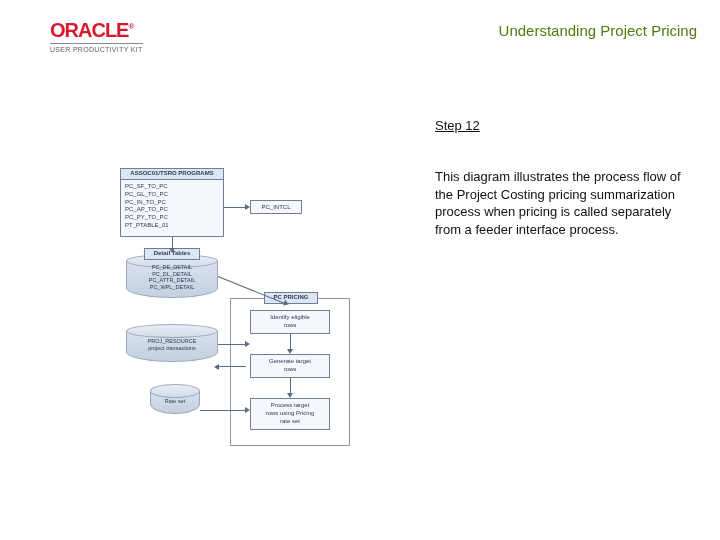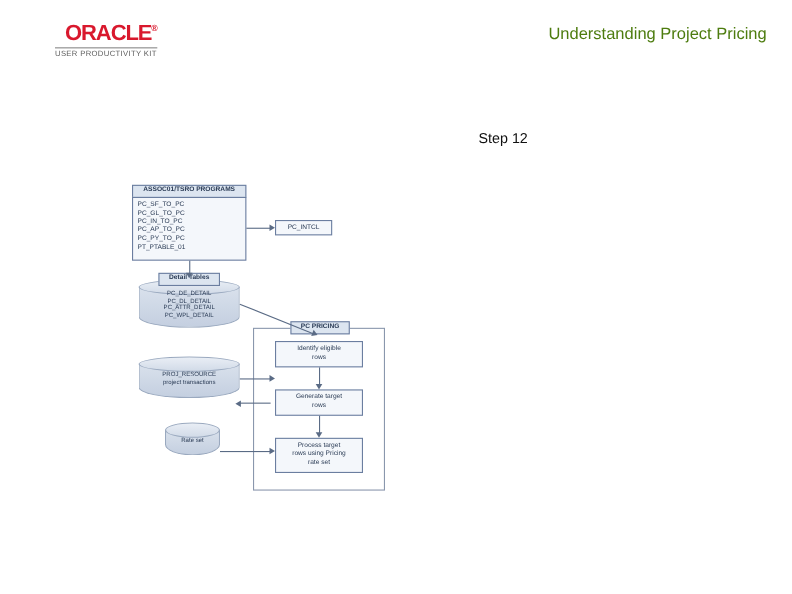--- a/index.html
+++ b/index.html
@@ -1,24 +1,24 @@
 <!DOCTYPE html>
 <html><head>
 <meta charset="utf-8">
 <style>
   * { margin: 0; padding: 0; box-sizing: border-box; }
   body { width: 720px; height: 540px; background: #fff; font-family: Arial, Helvetica, sans-serif; position: relative; overflow: hidden; }
   .header { position: absolute; top: 20px; left: 50px; right: 23px; display: flex; justify-content: space-between; align-items: flex-start; }
-  .logo-block { display: flex; flex-direction: column; align-items: flex-end; }
+  .logo-block { display: flex; flex-direction: column; }
   .oracle-logo { font-family: Arial, sans-serif; font-weight: bold; font-size: 20px; color: #d9182d; letter-spacing: -1px; line-height: 1; }
   .oracle-logo sup { font-size: 8px; vertical-align: super; }
   .logo-sub { font-size: 7px; color: #606060; letter-spacing: 0.3px; margin-top: 3px; border-top: 1px solid #888; padding-top: 2px; }
   .title { font-size: 15px; color: #4d7c0f; margin-top: 2px; }
   .content { position: absolute; top: 118px; left: 435px; right: 23px; font-size: 13px; color: #111; }
-  .step { margin-bottom: 35px; }
+  .step { margin-bottom: 35px; text-decoration: underline; }
   .desc { line-height: 1.35; }
   .diagram { position: absolute; top: 176px; left: 120px; width: 245px; height: 280px; }
   .box { position: absolute; border: 1px solid #6b7ea0; background: #f4f7fb; font-size: 6px; color: #2a3b55; line-height: 1.3; padding: 3px 4px; }
   .box.label { background: #dce5f0; text-align: center; font-weight: bold; padding: 1px 3px; font-size: 6px; }
   .cyl { position: absolute; }
   .cyl .top { width: 100%; height: 14px; border: 1px solid #9aa9bf; border-radius: 50%; background: linear-gradient(#e9eef5, #d2dbe8); position: absolute; top: 0; left: 0; }
   .cyl .body { position: absolute; top: 7px; left: 0; right: 0; bottom: 0; border: 1px solid #9aa9bf; border-top: none; border-radius: 0 0 50% 50% / 0 0 10px 10px; background: linear-gradient(#d9e1ec, #c4cfe0); }
   .cyl .txt { position: absolute; top: 14px; left: 4px; right: 4px; font-size: 5.5px; color: #2a3b55; line-height: 1.2; text-align: center; }
   .arrow { position: absolute; background: #5a6b85; }
   .arrow.v { width: 1px; }
@@ -33,20 +33,21 @@
 <div class="header">
   <div class="logo-block">
     <span class="oracle-logo"><span>ORACLE</span><sup>®</sup></span>
     <span class="logo-sub">USER PRODUCTIVITY KIT</span>
   </div>
   <div class="title">Understanding Project Pricing</div>
 </div>
 
 <div class="content">
   <div class="step">Step 12</div>
+  <div class="desc">This diagram illustrates the process flow of the Project Costing pricing summarization process when pricing is called separately from a feeder interface process.</div>
 </div>
 
 <div class="diagram">
   <div class="bigborder" style="top:122px; left:110px; width:120px; height:148px;"></div>
 
   <div class="box label" style="top:-8px; left:0; width:104px;">ASSOC01/TSRO PROGRAMS</div>
   <div class="box" style="top:3px; left:0; width:104px; height:58px; white-space:pre;">PC_SF_TO_PC
 PC_GL_TO_PC
 PC_IN_TO_PC
 PC_AP_TO_PC

